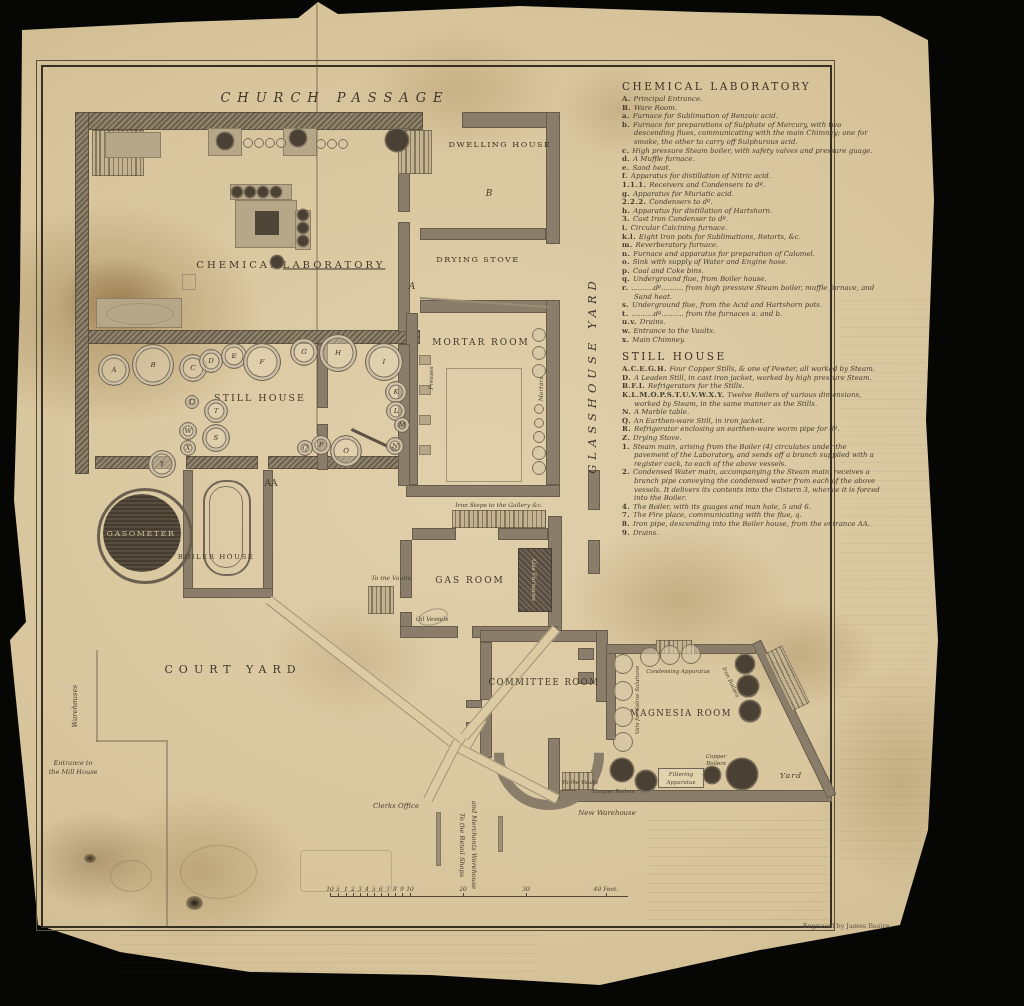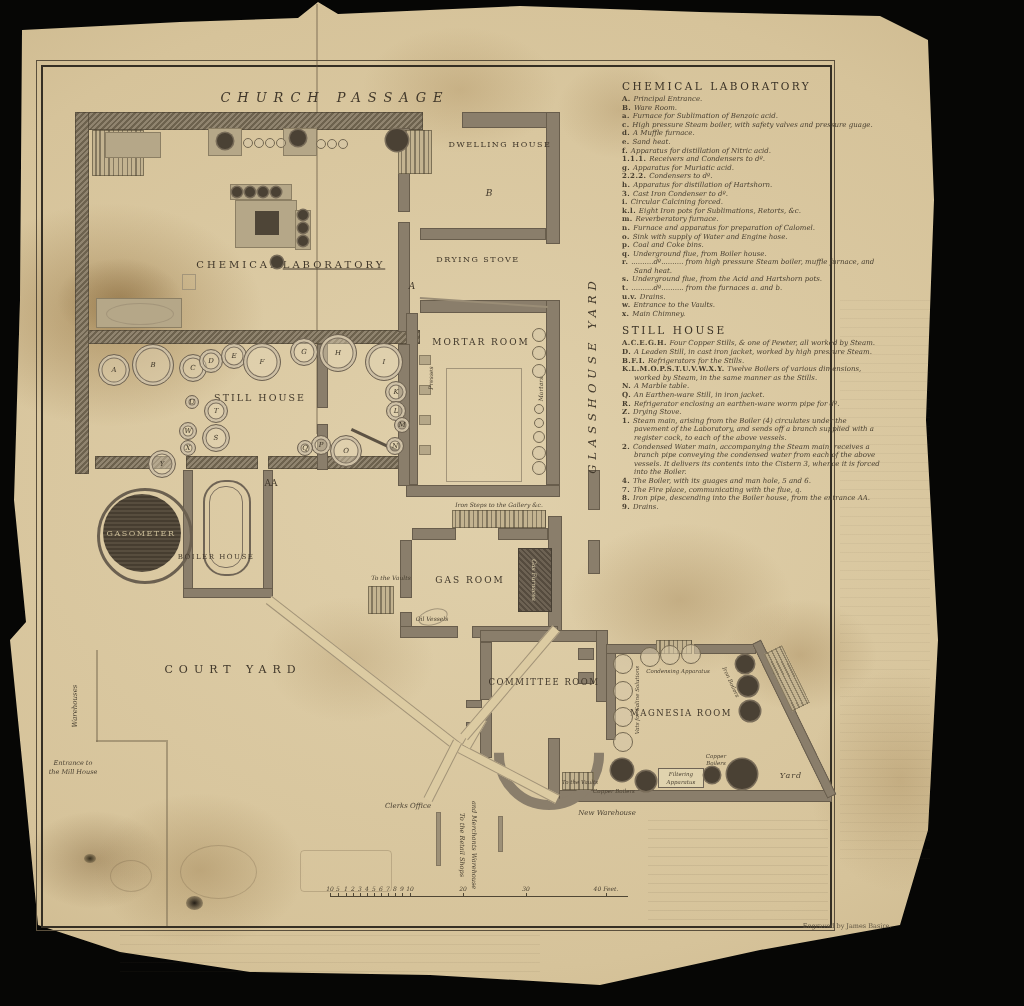--- a/index.html
+++ b/index.html
@@ -200,49 +200,50 @@
   <div class="an" style="left:499px;top:504px;font-size:6px;">Iron Steps to the Gallery &amp;c.</div>
   <div class="an" style="left:391px;top:577px;font-size:6px;">To the Vaults</div>
   <div class="an" style="left:580px;top:782px;font-size:5.5px;">To the Vaults</div>
   <div class="an" style="left:432px;top:618px;font-size:6px;">Oil Vessels</div>
   <div class="an rot90" style="left:534px;top:580px;font-size:6px;color:#d6c9a5;">Gas Furnaces</div>
   <div class="an rotm90" style="left:430px;top:378px;font-size:6px;">Presses</div>
   <div class="an rotm90" style="left:540px;top:389px;font-size:6px;">Mortars</div>
   <div class="an rotm90" style="left:75px;top:706px;font-size:7px;">Warehouses</div>
   <div class="an" style="left:73px;top:763px;font-size:6.5px;">Entrance to</div>
   <div class="an" style="left:73px;top:772px;font-size:6.5px;">the Mill House</div>
-  <div class="an" style="left:408px;top:806px;font-size:7px;">Clerks Office</div>
+  <div class="an" style="left:396px;top:806px;font-size:7px;">Clerks Office</div>
   <div class="an rot90" style="left:462px;top:845px;font-size:6.5px;">To the Retail Shops</div>
   <div class="an rot90" style="left:474px;top:845px;font-size:6.5px;">and Merchants Warehouse</div>
   <div class="an" style="left:607px;top:813px;font-size:7px;">New Warehouse</div>
   <div class="an" style="left:678px;top:671px;font-size:5.5px;">Condensing Apparatus</div>
   <div class="an rotm90" style="left:637px;top:700px;font-size:5.5px;">Vats for Saline Solutions</div>
   <div class="an" style="left:731px;top:682px;font-size:5.5px;transform:translate(-50%,-50%) rotate(65deg);">Iron Boilers</div>
   <div class="an" style="left:614px;top:791px;font-size:5.5px;">Copper Boilers</div>
   <div class="an" style="left:716px;top:756px;font-size:5.5px;">Copper</div>
   <div class="an" style="left:716px;top:763px;font-size:5.5px;">Boilers</div>
   <div class="an" style="left:681px;top:774px;font-size:5.5px;">Filtering</div>
   <div class="an" style="left:681px;top:782px;font-size:5.5px;">Apparatus</div>
 
   <div id="legend">
     <h3>CHEMICAL LABORATORY</h3>
     <div id="legend-chem">
         <p><span class="k">A. </span><span class="t">Principal Entrance.</span></p>
         <p><span class="k">B. </span><span class="t">Ware Room.</span></p>
         <p><span class="k">a. </span><span class="t">Furnace for Sublimation of Benzoic acid.</span></p>
+        <p><span class="k">b. </span><span class="t">Furnace for preparations of Sulphate of Mercury, with two descending flues, communicating with the main Chimney; one for smoke, the other to carry off Sulphurous acid.</span></p>
         <p><span class="k">c. </span><span class="t">High pressure Steam boiler, with safety valves and pressure guage.</span></p>
         <p><span class="k">d. </span><span class="t">A Muffle furnace.</span></p>
         <p><span class="k">e. </span><span class="t">Sand heat.</span></p>
         <p><span class="k">f. </span><span class="t">Apparatus for distillation of Nitric acid.</span></p>
         <p><span class="k">1.1.1. </span><span class="t">Receivers and Condensers to      dº.</span></p>
         <p><span class="k">g. </span><span class="t">Apparatus for Muriatic acid.</span></p>
         <p><span class="k">2.2.2. </span><span class="t">Condensers to      dº.</span></p>
         <p><span class="k">h. </span><span class="t">Apparatus for distillation of Hartshorn.</span></p>
         <p><span class="k">3. </span><span class="t">Cast Iron Condenser to      dº.</span></p>
-        <p><span class="k">i. </span><span class="t">Circular Calcining forced.</span></p>
+        <p><span class="k">i. </span><span class="t">Circular Calcining furnace.</span></p>
         <p><span class="k">k.l. </span><span class="t">Eight Iron pots for Sublimations, Retorts, &amp;c.</span></p>
         <p><span class="k">m. </span><span class="t">Reverberatory furnace.</span></p>
         <p><span class="k">n. </span><span class="t">Furnace and apparatus for preparation of Calomel.</span></p>
         <p><span class="k">o. </span><span class="t">Sink with supply of Water and Engine hose.</span></p>
         <p><span class="k">p. </span><span class="t">Coal and Coke bins.</span></p>
         <p><span class="k">q. </span><span class="t">Underground flue, from Boiler house.</span></p>
         <p><span class="k">r. </span><span class="t">..........dº.......... from high pressure Steam boiler, muffle furnace, and Sand heat.</span></p>
         <p><span class="k">s. </span><span class="t">Underground flue, from the Acid and Hartshorn pots.</span></p>
         <p><span class="k">t. </span><span class="t">..........dº.......... from the furnaces a. and b.</span></p>
         <p><span class="k">u.v. </span><span class="t">Drains.</span></p>

